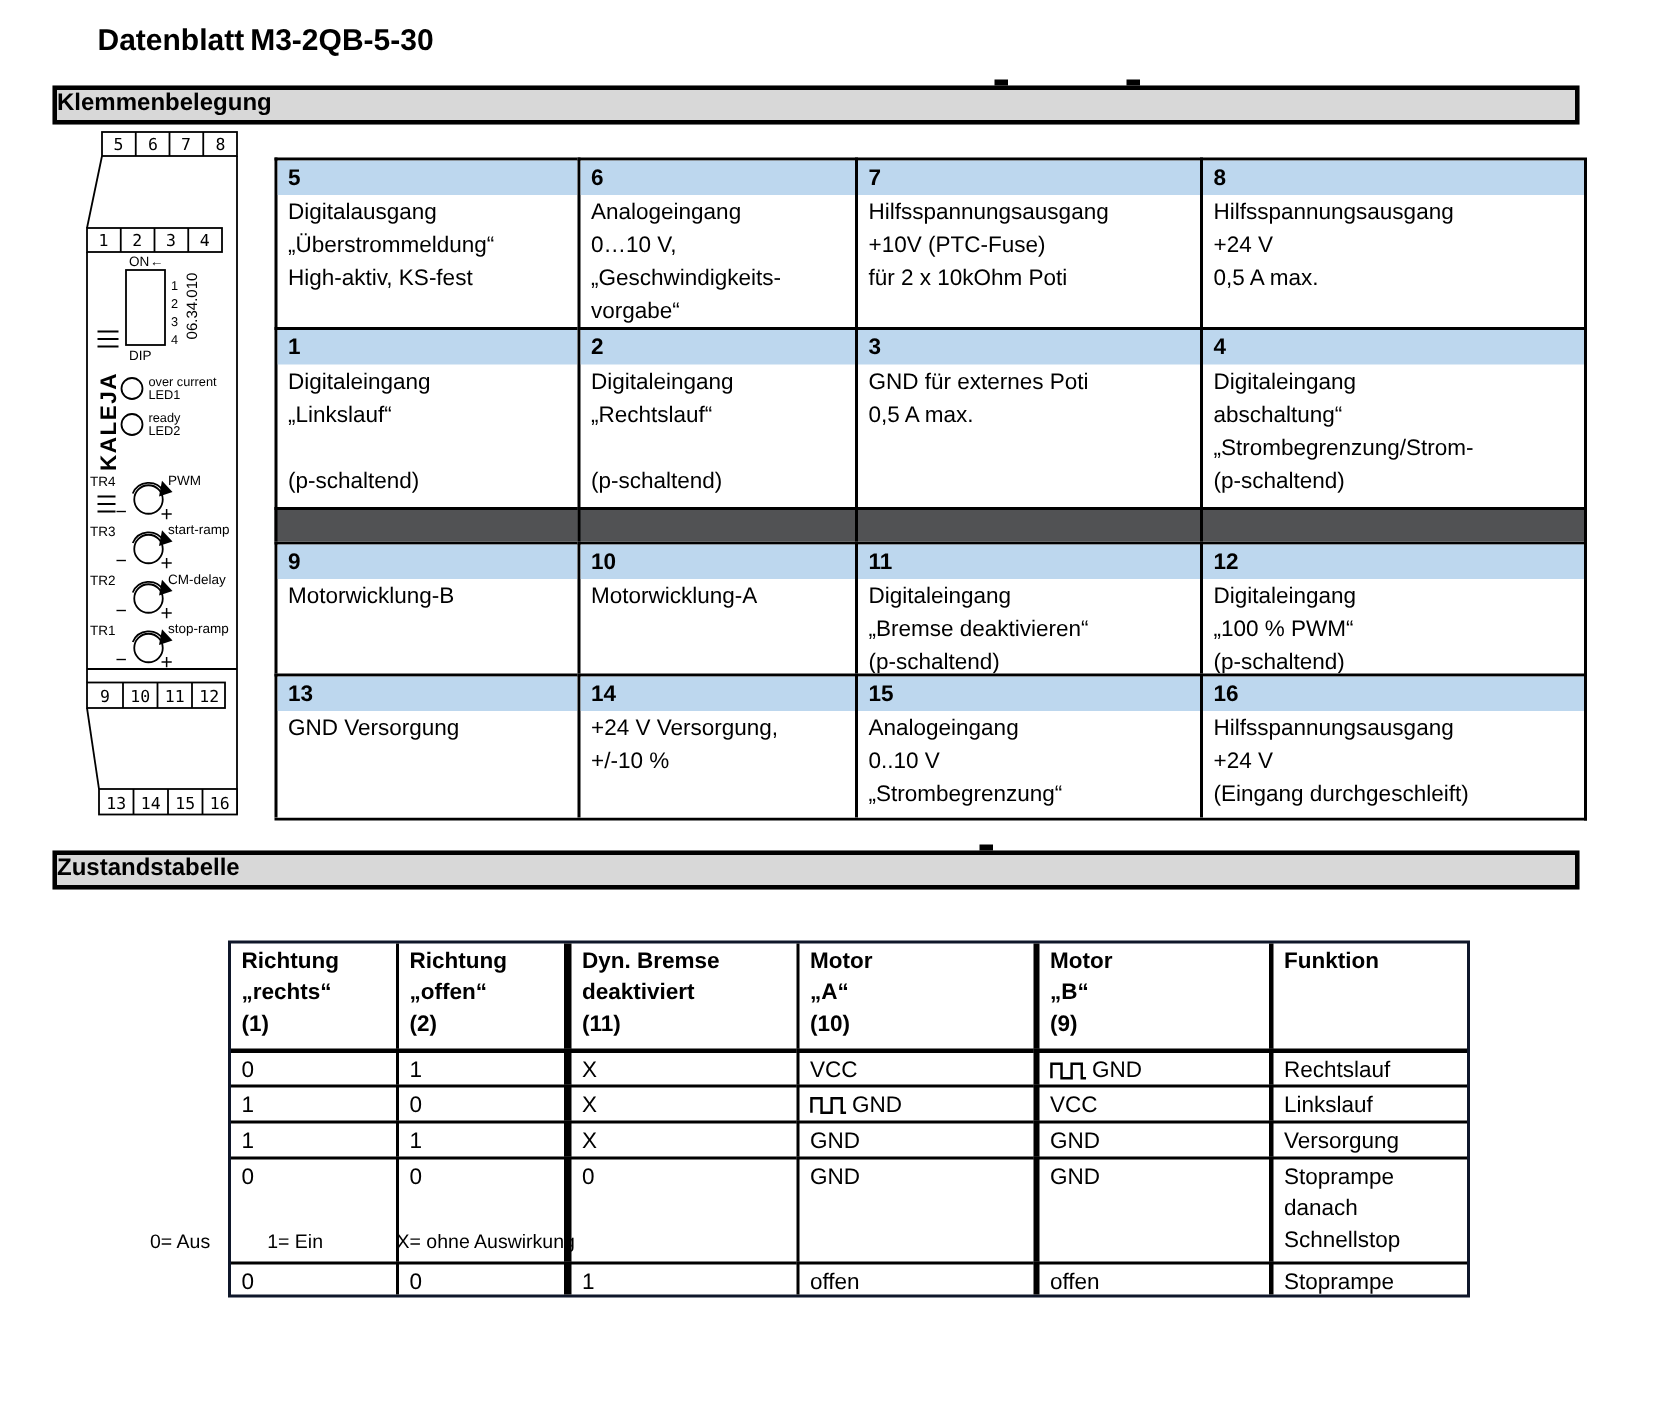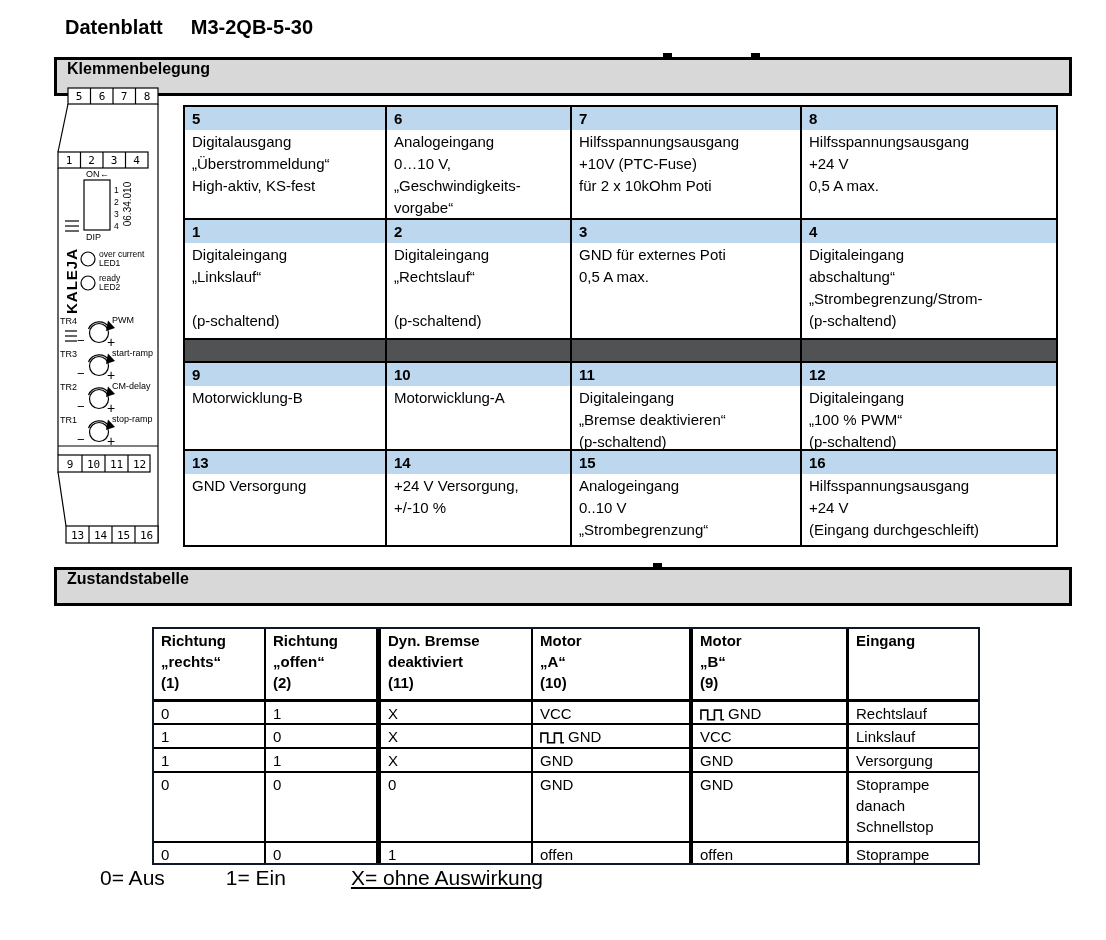--- a/index.html
+++ b/index.html
@@ -6,29 +6,28 @@
   html,body { background:#fff; }
   body {
     width:1106px; height:940px; position:relative;
     font-family:"Liberation Sans", sans-serif; color:#000;
     overflow:hidden;
   }
   .abs { position:absolute; }
 
   
   .title { left:65px; top:16px; font-size:20px; font-weight:bold; }
-  .title .model { margin-left:28px; }
+  .title .model { margin-left:4px; }
 
   
   .secbar {
-    left:54px; width:1018px; height:39px;
+    left:35px; width:1018px; height:26px;
     background:var(--bar-gray,#d8d8d8);
     border:3px solid #000;
     font-weight:bold; font-size:16px; line-height:18px;
-    padding-left:10px;
   }
   #bar-klemmen { top:57px; }
   #bar-zustand { top:567px; }
   .nub { position:absolute; background:#000; width:9px; height:4px; }
 
   
   .ktable {
     left:183px; top:105px;
     display:grid;
     grid-template-columns:202px 185px 230px 256px;
@@ -57,23 +56,23 @@
   .zhead { font-weight:bold; border-top:none; }
   .zfirst { border-top-width:3px; }
   .zc1 { border-left:2px solid #000; }
   .zc2 { border-left:5px solid #000; }
   .zc3 { border-left:2px solid #000; }
   .zc4 { border-left:4px solid #000; }
   .zc5 { border-left:3px solid #000; }
   .pwm { width:25px; height:14px; vertical-align:-2px; margin-right:3px; }
 
   
-  .legend { left:100px; top:866px; font-size:21px; display:flex;gap:43px; }
-  .legend span:nth-child(2) { margin-left:18px; }
-  .legend span:nth-child(3) { margin-left:22px;text-decoration:underline; }
+  .legend { left:100px; top:820px; font-size:13px; display:flex; }
+  .legend span:nth-child(2) { margin-left:38px; }
+  .legend span:nth-child(3) { margin-left:49px; }
 
   
   .device { left:57px; top:86px; }
   .device text { font-family:"Liberation Sans", sans-serif; fill:#000; }
   .device .termnum { font-family:"DejaVu Sans Mono", monospace; font-size:11px; text-anchor:middle; }
   .device .small { font-size:9px; }
   .device .tiny { font-size:8.5px; }
   .device line, .device path.ln { stroke:#000; stroke-width:1.2; fill:none; }
   .device rect { fill:#fff; stroke:#000; stroke-width:1.2; }
   .device circle { fill:#fff; stroke:#000; stroke-width:1.2; }
@@ -372,21 +371,21 @@
       <div class="zline">Motor</div>
       <div class="zline">„A“</div>
       <div class="zline">(10)</div>
     </div>
     <div class="zcell zhead zc4">
       <div class="zline">Motor</div>
       <div class="zline">„B“</div>
       <div class="zline">(9)</div>
     </div>
     <div class="zcell zhead zc5">
-      <div class="zline">Eingang</div>
+      <div class="zline">Funktion</div>
     </div>
     <div class="zcell zc0 zfirst"><span>0</span></div>
     <div class="zcell zc1 zfirst"><span>1</span></div>
     <div class="zcell zc2 zfirst"><span>X</span></div>
     <div class="zcell zc3 zfirst"><span>VCC</span></div>
     <div class="zcell zc4 zfirst"><svg viewBox="0 0 26 14" class="pwm">
         <path d="M1 13 V3 H8 V13 H15 V3 H22 V13 H25" fill="none" stroke="#000" stroke-width="1.7"></path>
       </svg><span>GND</span></div>
     <div class="zcell zc5 zfirst"><span>Rechtslauf</span></div>
     <div class="zcell zc0"><span>1</span></div>

